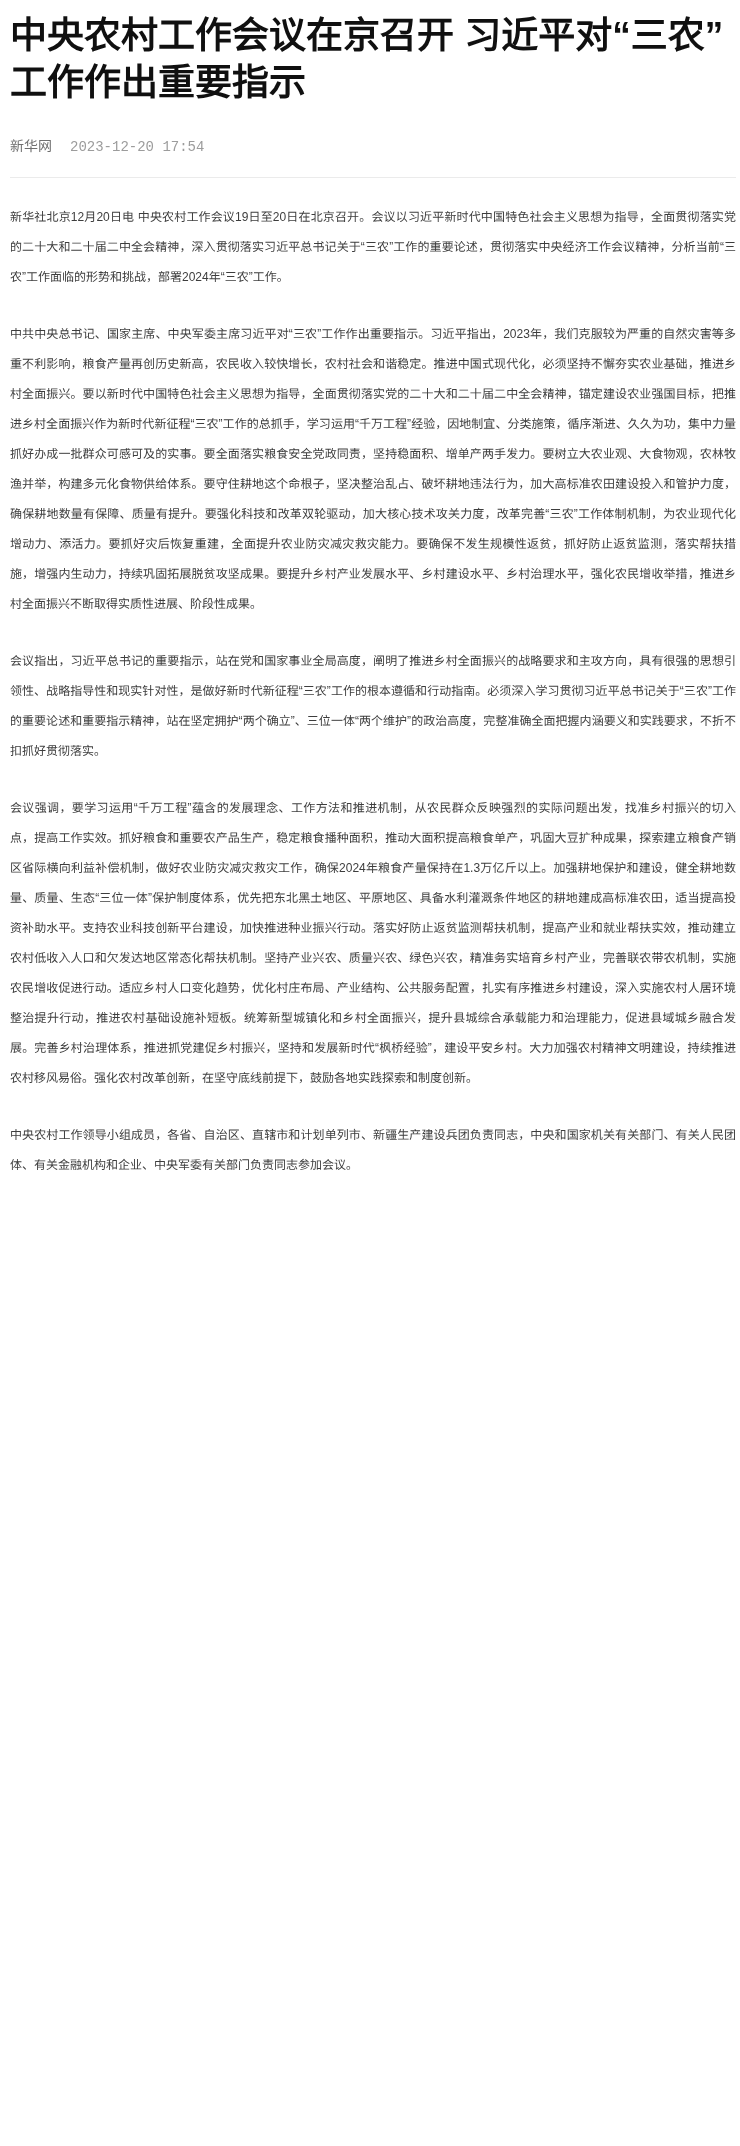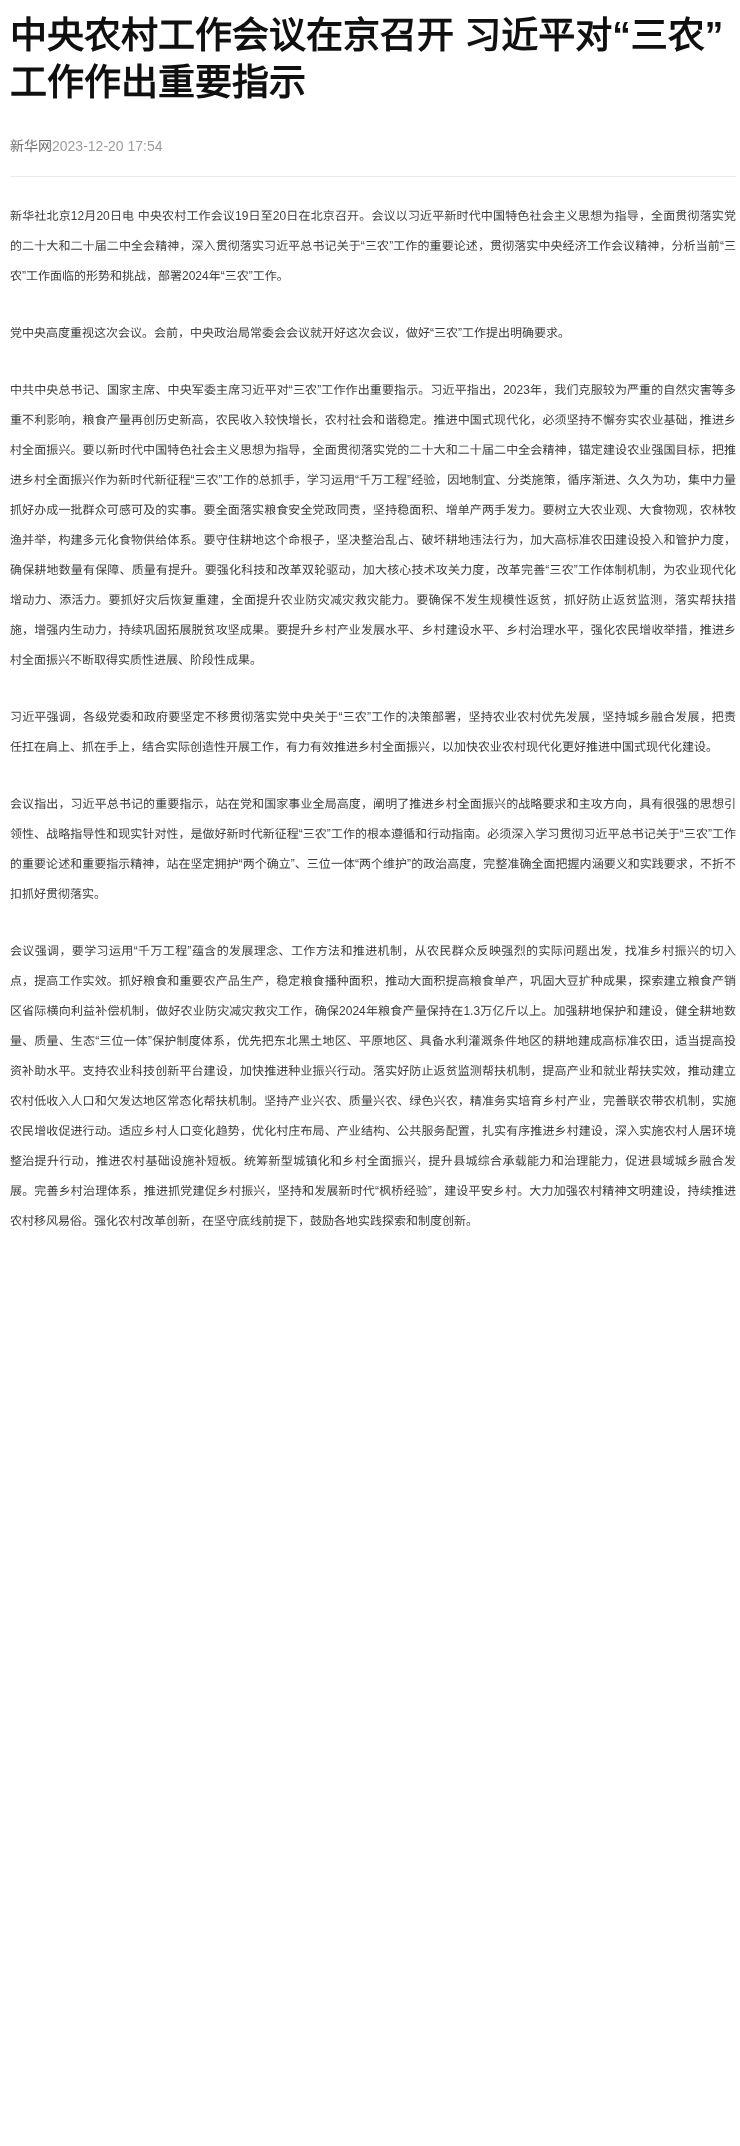--- a/index.html
+++ b/index.html
@@ -27,23 +27,25 @@
   .meta {
     margin-top: 32px;
     font-size: 14px;
     line-height: 16px;
     color: #999999;
     display: flex;
     align-items: baseline;
   }
   .meta .source {
     color: #6f6f6f;
+    margin-right: 18px;
   }
   .meta .time {
     color: #9c9c9c;
+    font-family: Liberation Mono, monospace;
   }
   .divider {
     border: none;
     border-top: 1px solid #ebebeb;
     margin: 22px 0 0 0;
   }
   .body {
     margin-top: 24px;
   }
   .body p.para {
@@ -64,20 +66,19 @@
 
   <div class="meta">
     <span class="source">新华网</span>
     <span class="time">2023-12-20 17:54</span>
   </div>
 
   <hr class="divider">
 
   <div class="body">
       <p class="para">新华社北京12月20日电 中央农村工作会议19日至20日在北京召开。会议以习近平新时代中国特色社会主义思想为指导，全面贯彻落实党的二十大和二十届二中全会精神，深入贯彻落实习近平总书记关于“三农”工作的重要论述，贯彻落实中央经济工作会议精神，分析当前“三农”工作面临的形势和挑战，部署2024年“三农”工作。</p>
-      <p class="para">党中央高度重视这次会议。会前，中央政治局常委会会议就开好这次会议，做好“三农”工作提出明确要求。</p>
       <p class="para">中共中央总书记、国家主席、中央军委主席习近平对“三农”工作作出重要指示。习近平指出，2023年，我们克服较为严重的自然灾害等多重不利影响，粮食产量再创历史新高，农民收入较快增长，农村社会和谐稳定。推进中国式现代化，必须坚持不懈夯实农业基础，推进乡村全面振兴。要以新时代中国特色社会主义思想为指导，全面贯彻落实党的二十大和二十届二中全会精神，锚定建设农业强国目标，把推进乡村全面振兴作为新时代新征程“三农”工作的总抓手，学习运用“千万工程”经验，因地制宜、分类施策，循序渐进、久久为功，集中力量抓好办成一批群众可感可及的实事。要全面落实粮食安全党政同责，坚持稳面积、增单产两手发力。要树立大农业观、大食物观，农林牧渔并举，构建多元化食物供给体系。要守住耕地这个命根子，坚决整治乱占、破坏耕地违法行为，加大高标准农田建设投入和管护力度，确保耕地数量有保障、质量有提升。要强化科技和改革双轮驱动，加大核心技术攻关力度，改革完善“三农”工作体制机制，为农业现代化增动力、添活力。要抓好灾后恢复重建，全面提升农业防灾减灾救灾能力。要确保不发生规模性返贫，抓好防止返贫监测，落实帮扶措施，增强内生动力，持续巩固拓展脱贫攻坚成果。要提升乡村产业发展水平、乡村建设水平、乡村治理水平，强化农民增收举措，推进乡村全面振兴不断取得实质性进展、阶段性成果。</p>
-      <p class="para">习近平强调，各级党委和政府要坚定不移贯彻落实党中央关于“三农”工作的决策部署，坚持农业农村优先发展，坚持城乡融合发展，把责任扛在肩上、抓在手上，结合实际创造性开展工作，有力有效推进乡村全面振兴，以加快农业农村现代化更好推进中国式现代化建设。</p>
       <p class="para">会议指出，习近平总书记的重要指示，站在党和国家事业全局高度，阐明了推进乡村全面振兴的战略要求和主攻方向，具有很强的思想引领性、战略指导性和现实针对性，是做好新时代新征程“三农”工作的根本遵循和行动指南。必须深入学习贯彻习近平总书记关于“三农”工作的重要论述和重要指示精神，站在坚定拥护“两个确立”、三位一体“两个维护”的政治高度，完整准确全面把握内涵要义和实践要求，不折不扣抓好贯彻落实。</p>
       <p class="para">会议强调，要学习运用“千万工程”蕴含的发展理念、工作方法和推进机制，从农民群众反映强烈的实际问题出发，找准乡村振兴的切入点，提高工作实效。抓好粮食和重要农产品生产，稳定粮食播种面积，推动大面积提高粮食单产，巩固大豆扩种成果，探索建立粮食产销区省际横向利益补偿机制，做好农业防灾减灾救灾工作，确保2024年粮食产量保持在1.3万亿斤以上。加强耕地保护和建设，健全耕地数量、质量、生态“三位一体”保护制度体系，优先把东北黑土地区、平原地区、具备水利灌溉条件地区的耕地建成高标准农田，适当提高投资补助水平。支持农业科技创新平台建设，加快推进种业振兴行动。落实好防止返贫监测帮扶机制，提高产业和就业帮扶实效，推动建立农村低收入人口和欠发达地区常态化帮扶机制。坚持产业兴农、质量兴农、绿色兴农，精准务实培育乡村产业，完善联农带农机制，实施农民增收促进行动。适应乡村人口变化趋势，优化村庄布局、产业结构、公共服务配置，扎实有序推进乡村建设，深入实施农村人居环境整治提升行动，推进农村基础设施补短板。统筹新型城镇化和乡村全面振兴，提升县城综合承载能力和治理能力，促进县域城乡融合发展。完善乡村治理体系，推进抓党建促乡村振兴，坚持和发展新时代“枫桥经验”，建设平安乡村。大力加强农村精神文明建设，持续推进农村移风易俗。强化农村改革创新，在坚守底线前提下，鼓励各地实践探索和制度创新。</p>
+      <p class="para">中央农村工作领导小组成员，各省、自治区、直辖市和计划单列市、新疆生产建设兵团负责同志，中央和国家机关有关部门、有关人民团体、有关金融机构和企业、中央军委有关部门负责同志参加会议。</p>
     </div>
 
 </div>
 
 </body></html>

